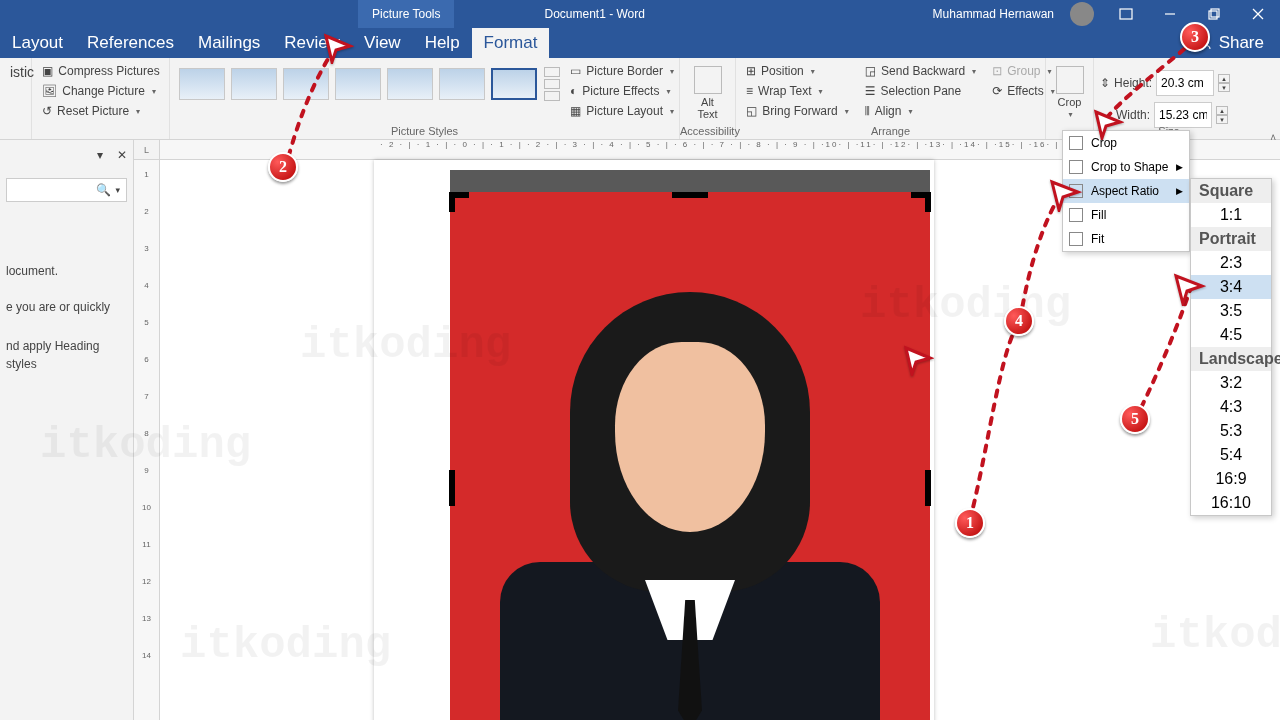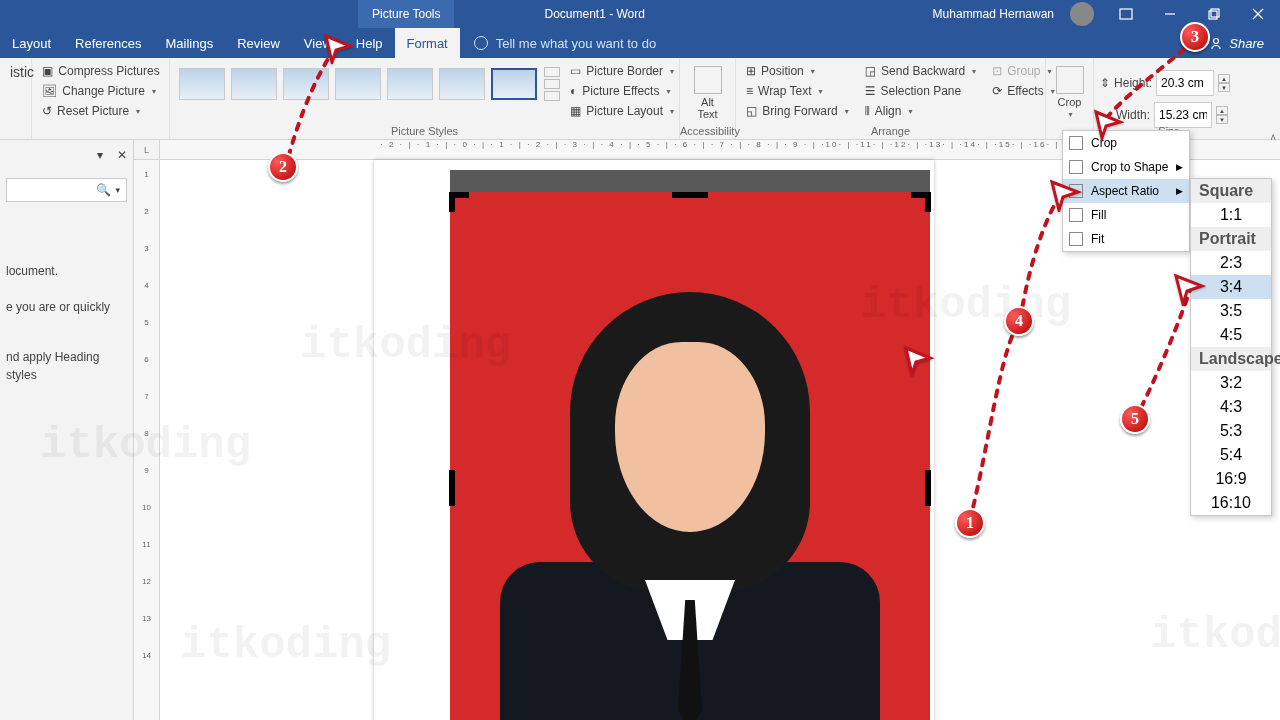--- a/index.html
+++ b/index.html
@@ -9,26 +9,26 @@
 .titlebar { height: 28px; background: #2b579a; color: #fff; display: flex; align-items: center; font-size: 12px; }
 .titlebar .tools-tab { background: #3b6aaf; padding: 0 14px; height: 100%; display: flex; align-items: center; margin-left: 358px; }
 .titlebar .doc-title { margin-left: 90px; }
 .titlebar .spacer { flex: 1; }
 .titlebar .user { margin-right: 16px; }
 .titlebar .avatar { width: 24px; height: 24px; border-radius: 50%; background: #888; display: inline-block; vertical-align: middle; margin-right: 10px; }
 .titlebar .winbtn { width: 44px; height: 28px; display: flex; align-items: center; justify-content: center; cursor: pointer; }
 .titlebar .winbtn svg { stroke: #fff; }
 
 
-.tabs { height: 30px; background: #2b579a; color: #fff; display: flex; align-items: stretch; font-size: 13px; }
+.tabs { height: 30px; background: #2b579a; color: #fff; display: flex; align-items: stretch; font-size: 17px; }
 .tabs .tab { padding: 0 12px; display: flex; align-items: center; cursor: pointer; }
 .tabs .tab.active { background: #f3f3f3; color: #2b579a; }
 .tabs .tell { display: flex; align-items: center; color: #cfe0f2; margin-left: 14px; }
 .tabs .tell .bulb { width: 14px; height: 14px; border: 1px solid #cfe0f2; border-radius: 50%; margin-right: 8px; }
-.tabs .share { margin-left: auto; padding: 0 16px; display: flex; align-items: center; gap: 6px; cursor: pointer; font-style: italic; }
+.tabs .share { margin-left: auto; padding: 0 16px; display: flex; align-items: center; gap: 6px; cursor: pointer; }
 
 
 .ribbon { height: 82px; background: #f3f3f3; border-bottom: 1px solid #d4d4d4; display: flex; font-size: 12px; color: #444; }
 .group { border-right: 1px solid #e1e1e1; padding: 4px 6px 0 6px; position: relative; display: flex; flex-direction: column; }
 .group-label { position: absolute; bottom: 2px; left: 0; right: 0; text-align: center; font-size: 11px; color: #666; }
 .group .body { flex: 1; display: flex; align-items: flex-start; }
 .vlist { display: flex; flex-direction: column; gap: 2px; }
 .hbtn { display: flex; align-items: center; gap: 5px; padding: 2px 4px; cursor: pointer; white-space: nowrap; }
 .caret { font-size: 8px; color: #666; margin-left: 2px; }
 .thumb { width: 46px; height: 32px; background: linear-gradient(#bcd2e8,#e8f0f8); border: 1px solid #c8c8c8; margin: 6px 3px; cursor: pointer; }
@@ -130,24 +130,20 @@
 </div>
 
 <div class="tabs">
   <div class="tab">Layout</div>
   <div class="tab">References</div>
   <div class="tab">Mailings</div>
   <div class="tab">Review</div>
   <div class="tab">View</div>
   <div class="tab">Help</div>
   <div class="tab active">Format</div>
-  <div class="tell">
-      <span class="bulb"></span>
-      <span>Tell me what you want to do</span>
-    </div>
   <div class="share">
     <svg width="14" height="14" fill="none" stroke="#fff" stroke-width="1.2">
         <circle cx="7" cy="5" r="2.5"></circle>
         <path d="M3 13c0-2 2-3.5 4-3.5s4 1.5 4 3.5"></path>
       </svg>
     <span>Share</span>
   </div>
 </div>
 
 <div class="ribbon">
@@ -316,21 +312,21 @@
     <span style="cursor:pointer">▾</span>
     <span style="cursor:pointer">✕</span>
   </div>
   <div class="search">
     <span>🔍</span>
       <span style="font-size:9px">▾</span>
   </div>
   <div class="hint">
     <div>locument.</div>
     <div style="margin-top:18px">e you are or quickly</div>
-    <div style="margin-top:32px">nd apply Heading styles</div>
+    <div style="margin-top:21px">nd apply Heading styles</div>
   </div>
 </div>
 
 <div class="docarea">
   <div class="corner">L</div>
   <div class="hruler">· 2 · | · 1 · | · 0 · | · 1 · | · 2 · | · 3 · | · 4 · | · 5 · | · 6 · | · 7 · | · 8 · | · 9 · | ·10· | ·11· | ·12· | ·13· | ·14· | ·15· | ·16· | ·17· | ·18· | ·19·</div>
   <div class="vruler">
     <span>1</span>
       <span>2</span>
       <span>3</span>

